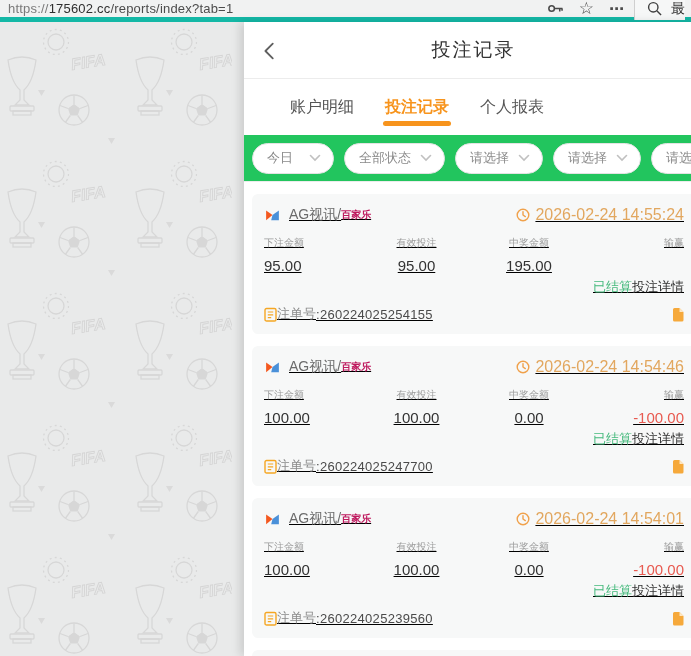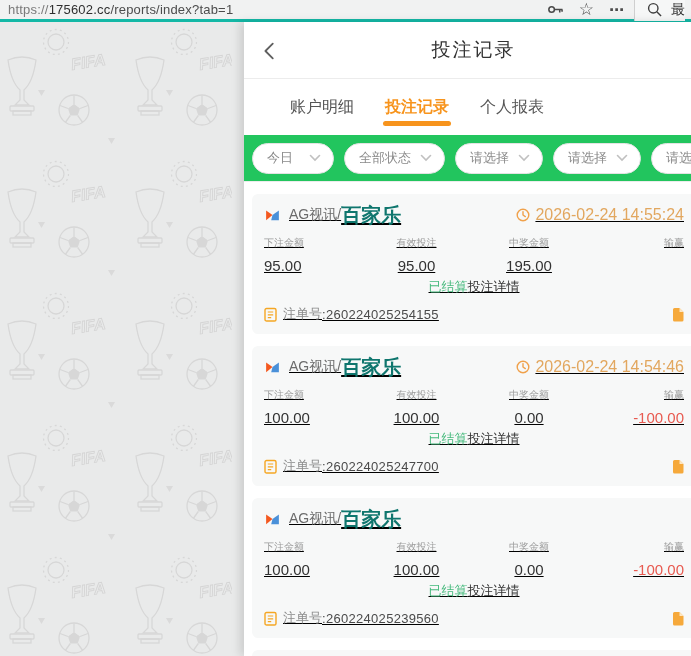--- a/index.html
+++ b/index.html
@@ -1,20 +1,20 @@
 <!DOCTYPE html>
 <html><head>
 <meta charset="utf-8">
 <style>
   * { margin:0; padding:0; box-sizing:border-box; }
   html,body { width:691px; height:656px; overflow:hidden; }
   body { font-family:"Liberation Sans","DejaVu Sans",sans-serif; background:#fff; }
 
   
-  .browser-bar { height:22px; background:#f1f2f2; border-bottom:3px solid #14b8a6;
+  .browser-bar { height:22px; background:#f1f2f2; border-bottom:5px solid #14b8a6;
     display:flex; align-items:center; padding:0 6px 0 8px; font-size:13px; }
   .url-text { flex:1; white-space:nowrap; overflow:hidden; color:#555; letter-spacing:.2px; }
   .url-text .scheme { color:#7a7a7a; }
   .url-text .domain { color:#2f2f2f; }
   .url-text .path { color:#4c4c4c; }
   .bar-icons { display:flex; align-items:center; gap:15px; margin-right:10px; }
   .bar-icons .glyph { color:#4a4a4a; font-size:15px; line-height:1; }
   .search-zone { display:flex; align-items:center; gap:9px; border-left:1px solid #cfcfcf;
     background:#f6f7f7; padding:0 0 0 12px; height:22px; }
   .menu-label { font-size:14px; color:#333; width:14px; overflow:hidden; }
@@ -40,37 +40,37 @@
   .filters { height:47px; flex:none; display:flex; align-items:center; gap:10px;
     padding-left:8px; border-bottom:1px solid #ececec; background:#22c55e; overflow:hidden; }
   .pill { flex:none; display:flex; align-items:center; justify-content:space-between; gap:9px;
     min-width:82px; height:31px; padding:0 12px 0 14px; border:1px solid #e3e3e3;
     border-radius:16px; font-size:13px; color:#8a8a8a; background:#fff; cursor:pointer; }
 
   .list { flex:1; padding:12px 7px 0 8px; background:#fff; overflow:hidden; }
   .card { background:#f7f8f8; border-radius:6px; padding:10px 12px; margin-bottom:12px;text-decoration:underline; }
   .card-head { display:flex; align-items:center; height:22px; margin-bottom:8px; }
   .provider { color:#6b6b6b; font-size:14px; margin-left:8px; }
-  .game { color:#0f766e; font-size:20px; font-weight:600; }
+  .game { color:#be185d; font-size:10px; font-weight:600; }
   .head-right { margin-left:auto; display:flex; align-items:center; gap:5px; }
   .time { color:#e2a75f; font-size:16px; }
 
   .row-labels, .row-values { display:grid; grid-template-columns:1fr 1.05fr 1.2fr .95fr; }
   .row-labels { font-size:10px; color:#9c9c9c; line-height:18px; margin-bottom:4px; }
   .row-values { font-size:15px; color:#333; line-height:20px; margin-bottom:2px; }
   .c2 { text-align:center; } .c3 { text-align:center; } .c4 { text-align:right; }
   .winloss[data-sign="pos"] { color:#45b97c; }
   .winloss[data-sign="neg"] { color:#e85a50; }
 
-  .row-status { display:flex; justify-content:center; font-size:13px; line-height:18px; margin-bottom:8px; }
+  .row-status { display:flex; justify-content:flex-end; font-size:13px; line-height:18px; margin-bottom:8px; }
   .status { color:#45b97c; }
   .detail-link { color:#333; cursor:pointer; }
 
   .row-order { display:flex; align-items:center; height:20px; font-size:13px; }
-  .order-label { color:#8a8a8a; margin-left:6px; }
+  .order-label { color:#8a8a8a; }
   .order-no { color:#4a4a4a; letter-spacing:.3px; }
   .copy-btn { margin-left:auto; cursor:pointer; display:flex; }
 </style>
 </head>
 <body>
 
 <div class="browser-bar">
   <div class="url-text">
     <span class="scheme">https://</span><span class="domain">175602.cc</span><span class="path">/reports/index?tab=1</span>
   </div>
@@ -269,20 +269,27 @@
       </div>
 
       <div class="card">
         <div class="card-head">
           <svg width="17" height="17" viewBox="0 0 20 20">
               <polygon points="2.5,15.5 2.5,4 10,9.5" fill="#f4581f"></polygon>
               <polygon points="10,9.5 17.5,4 17.5,15.5 8.5,15.5" fill="#4a90d9"></polygon>
             </svg>
           <span class="provider">AG视讯/</span>
           <span class="game">百家乐</span>
+          <span class="head-right">
+            <svg width="14" height="14" viewBox="0 0 14 14">
+                <circle cx="7" cy="7" r="5.8" fill="none" stroke="#f0a14b" stroke-width="1.4"></circle>
+                <path d="M7 3.6 V7 l2.3 1.6" fill="none" stroke="#f0a14b" stroke-width="1.4" stroke-linecap="round"></path>
+              </svg>
+            <span class="time">2026-02-24 14:54:01</span>
+          </span>
         </div>
         <div class="row-labels">
           <span>下注金额</span>
           <span class="c2">有效投注</span>
           <span class="c3">中奖金额</span>
           <span class="c4">输赢</span>
         </div>
         <div class="row-values">
           <span>100.00</span>
           <span class="c2">100.00</span>

